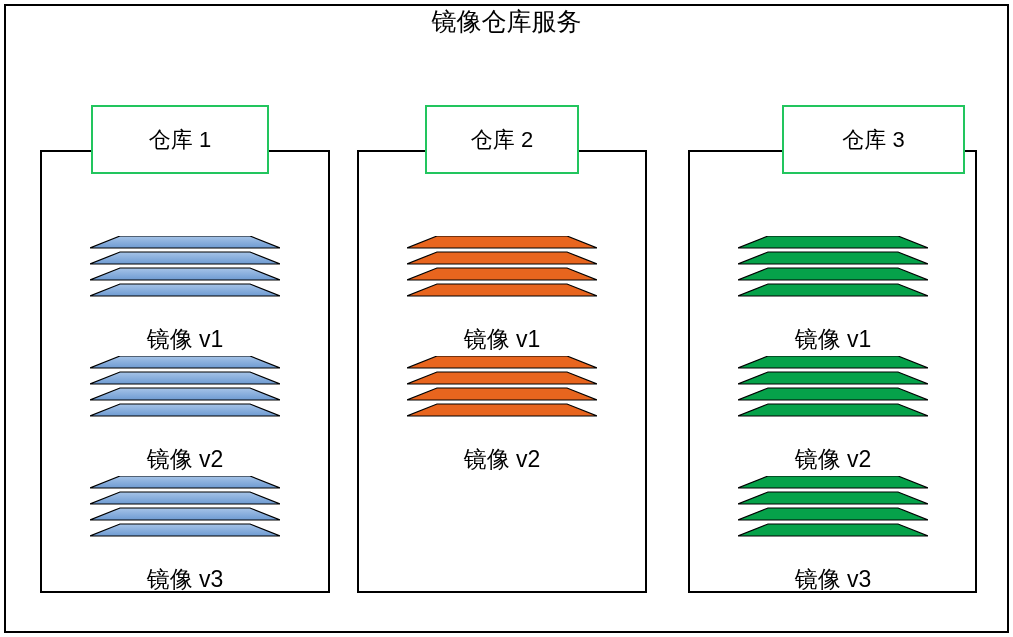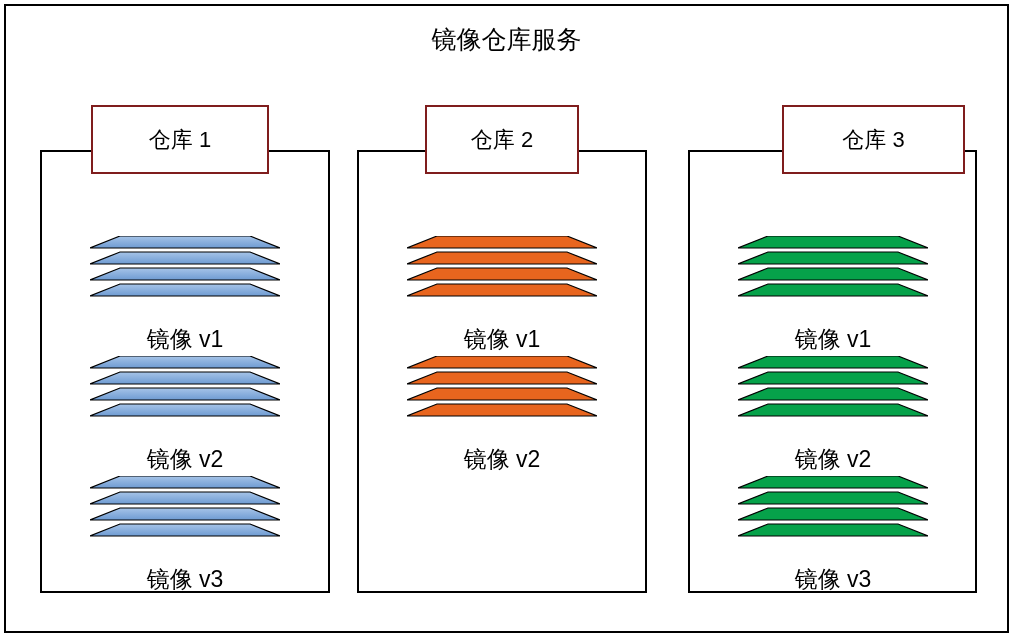--- a/index.html
+++ b/index.html
@@ -24,21 +24,21 @@
     top: 4px;
     width: 1005px;
     height: 629px;
     border: 2px solid #000000;
     box-sizing: border-box;
     background: #ffffff;
   }
   .diagram-title {
     position: absolute;
     left: 0;
-    top: 24px;
+    top: 6px;
     width: 1013px;
     text-align: center;
     font-size: 25px;
     color: #000000;
     line-height: 1.2;
     white-space: nowrap;
   }
 
   
   .repo {
@@ -51,21 +51,21 @@
   }
   .repo-1 { left: 40px;  width: 290px; }
   .repo-2 { left: 357px; width: 290px; }
   .repo-3 { left: 688px; width: 289px; }
 
   
   .repo-header {
     position: absolute;
     top: 105px;
     height: 69px;
-    border: 2px solid #7f1d1d;
+    border: 2px solid #22c55e;
     box-sizing: border-box;
     background: #ffffff;
     display: flex;
     align-items: center;
     justify-content: center;
     font-size: 22px;
     color: #000000;
     white-space: nowrap;
     z-index: 5;
   }

